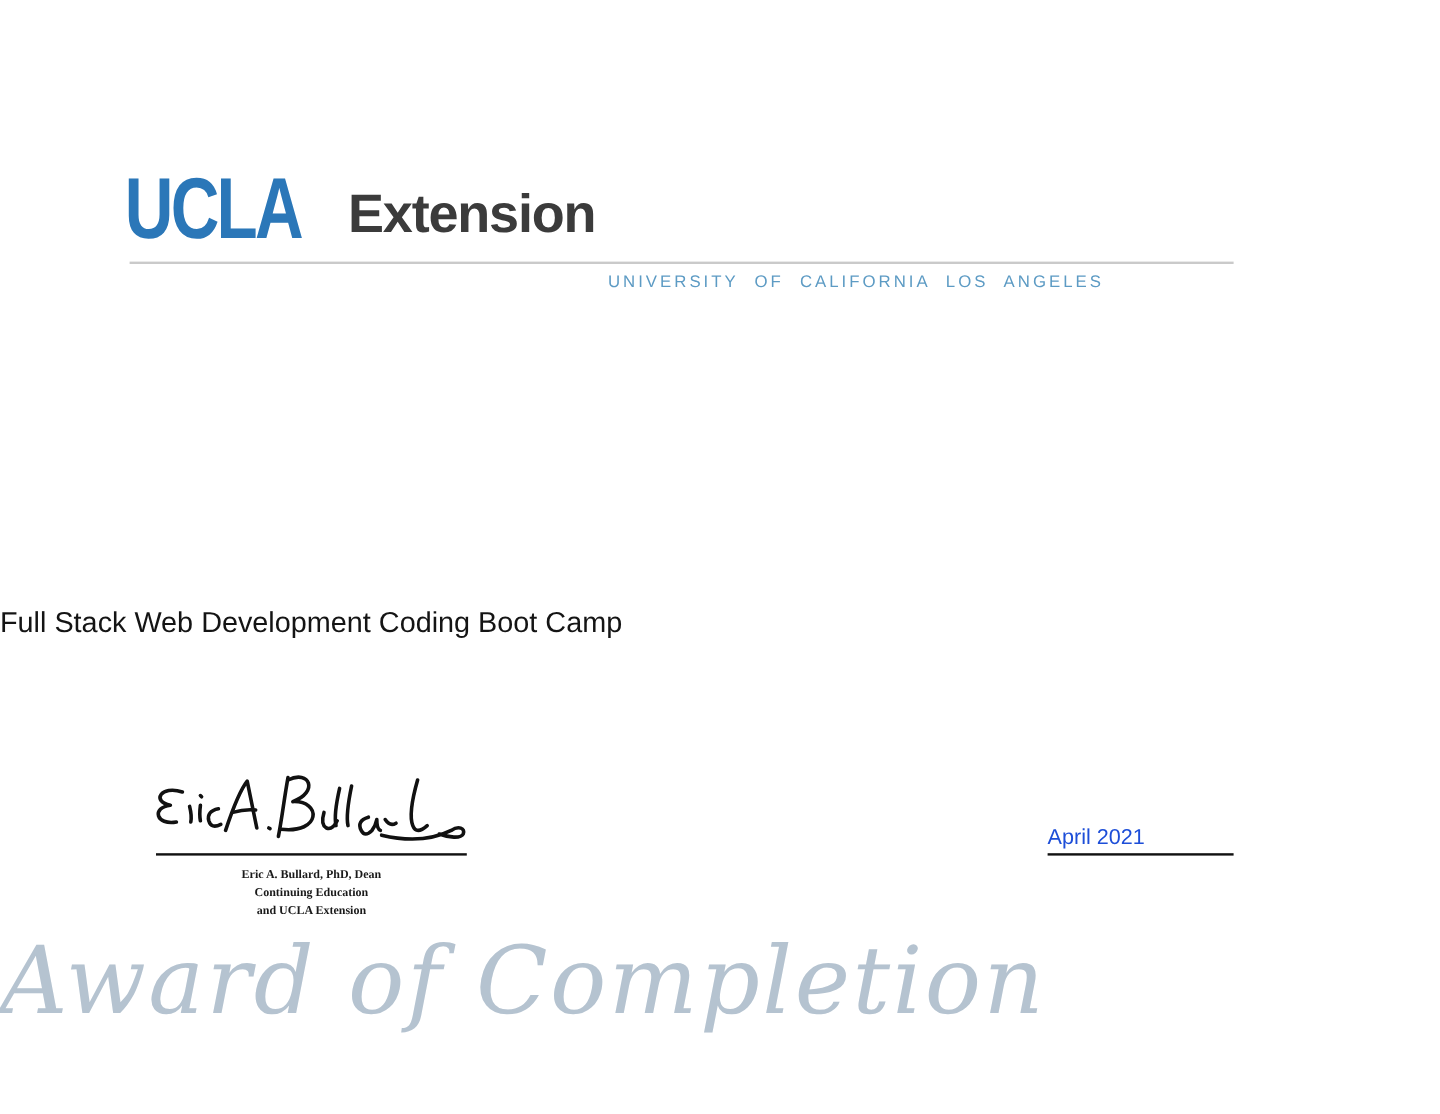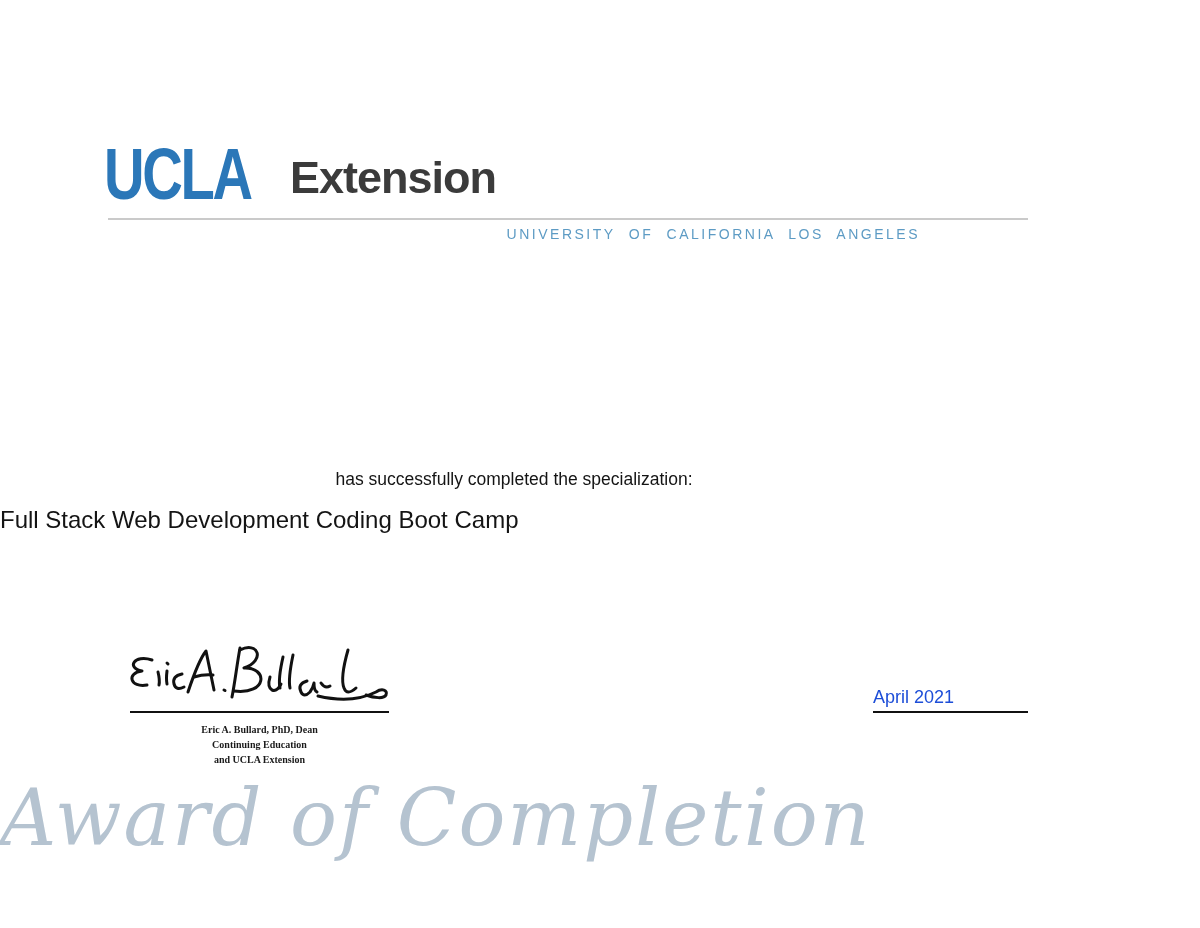--- a/index.html
+++ b/index.html
@@ -150,21 +150,20 @@
 </head>
 <body>
 
 <div class="certificate">
 
   <div class="logo-ucla">UCLA</div>
   <div class="logo-extension">Extension</div>
   <div class="university-line">UNIVERSITY OF CALIFORNIA LOS ANGELES</div>
   <div class="header-divider"></div>
 
-  <div class="completion-statement">has successfully completed the specialization:</div>
   <div class="program-title">Full Stack Web Development Coding Boot Camp</div>
 
   <svg class="signature-svg" viewBox="0 0 272 72" fill="none" stroke="#111111" stroke-width="3" stroke-linecap="round" stroke-linejoin="round">
 
     <path d="M32,22 C14,16 6,30 22,33 C6,35 10,50 27,47"></path>
 
     <path d="M38,34 q2,8 1,13"></path>
     <path d="M47,33 q-1,8 0,13"></path>
     <path d="M47,25 l1,1"></path>
     <path d="M62,36 q-10,2 -8,10 q2,7 10,3"></path>

